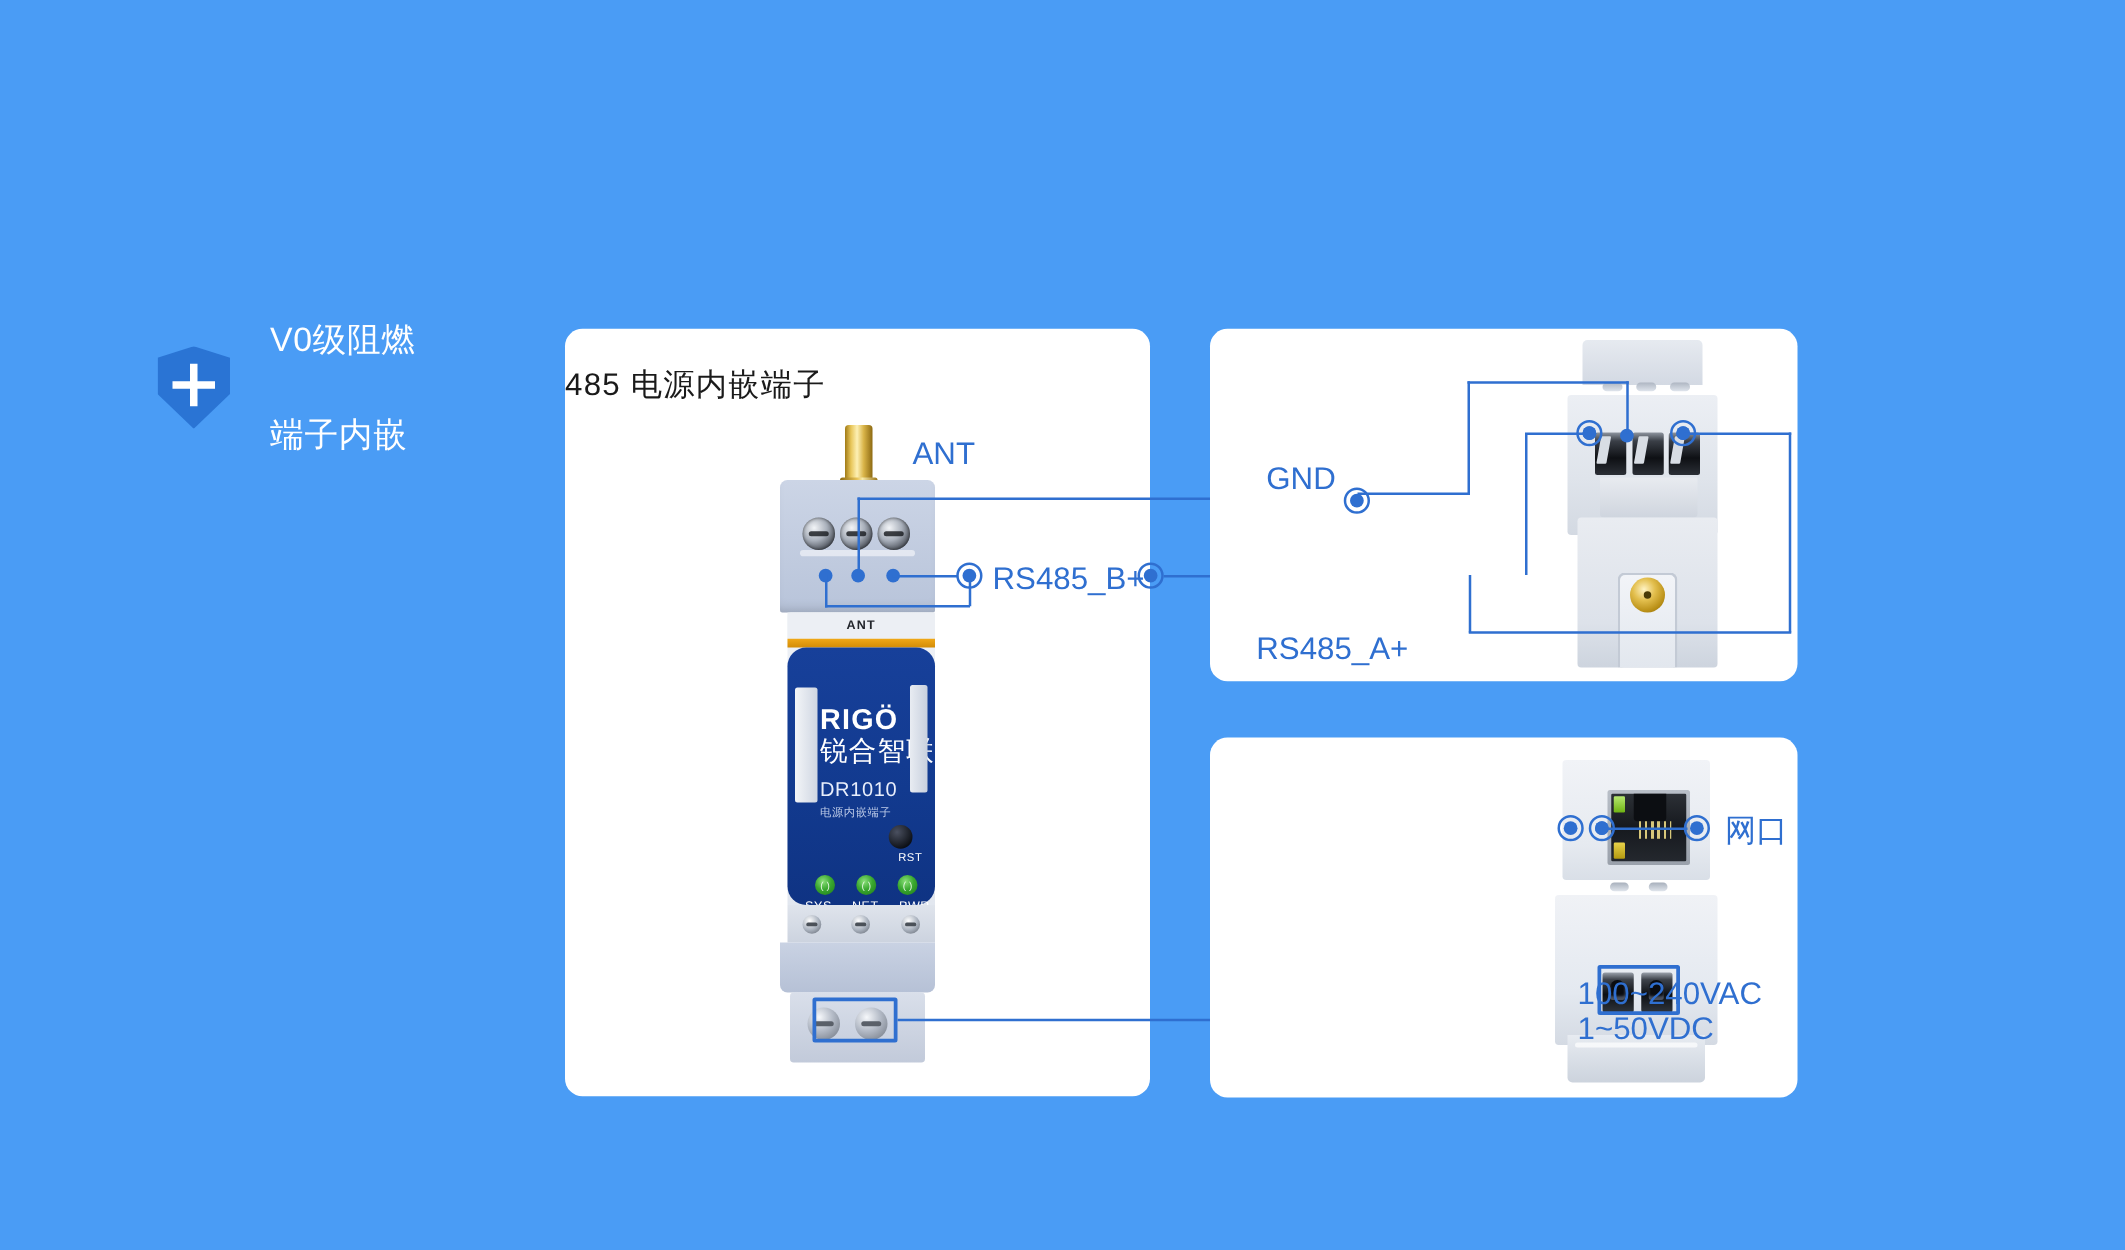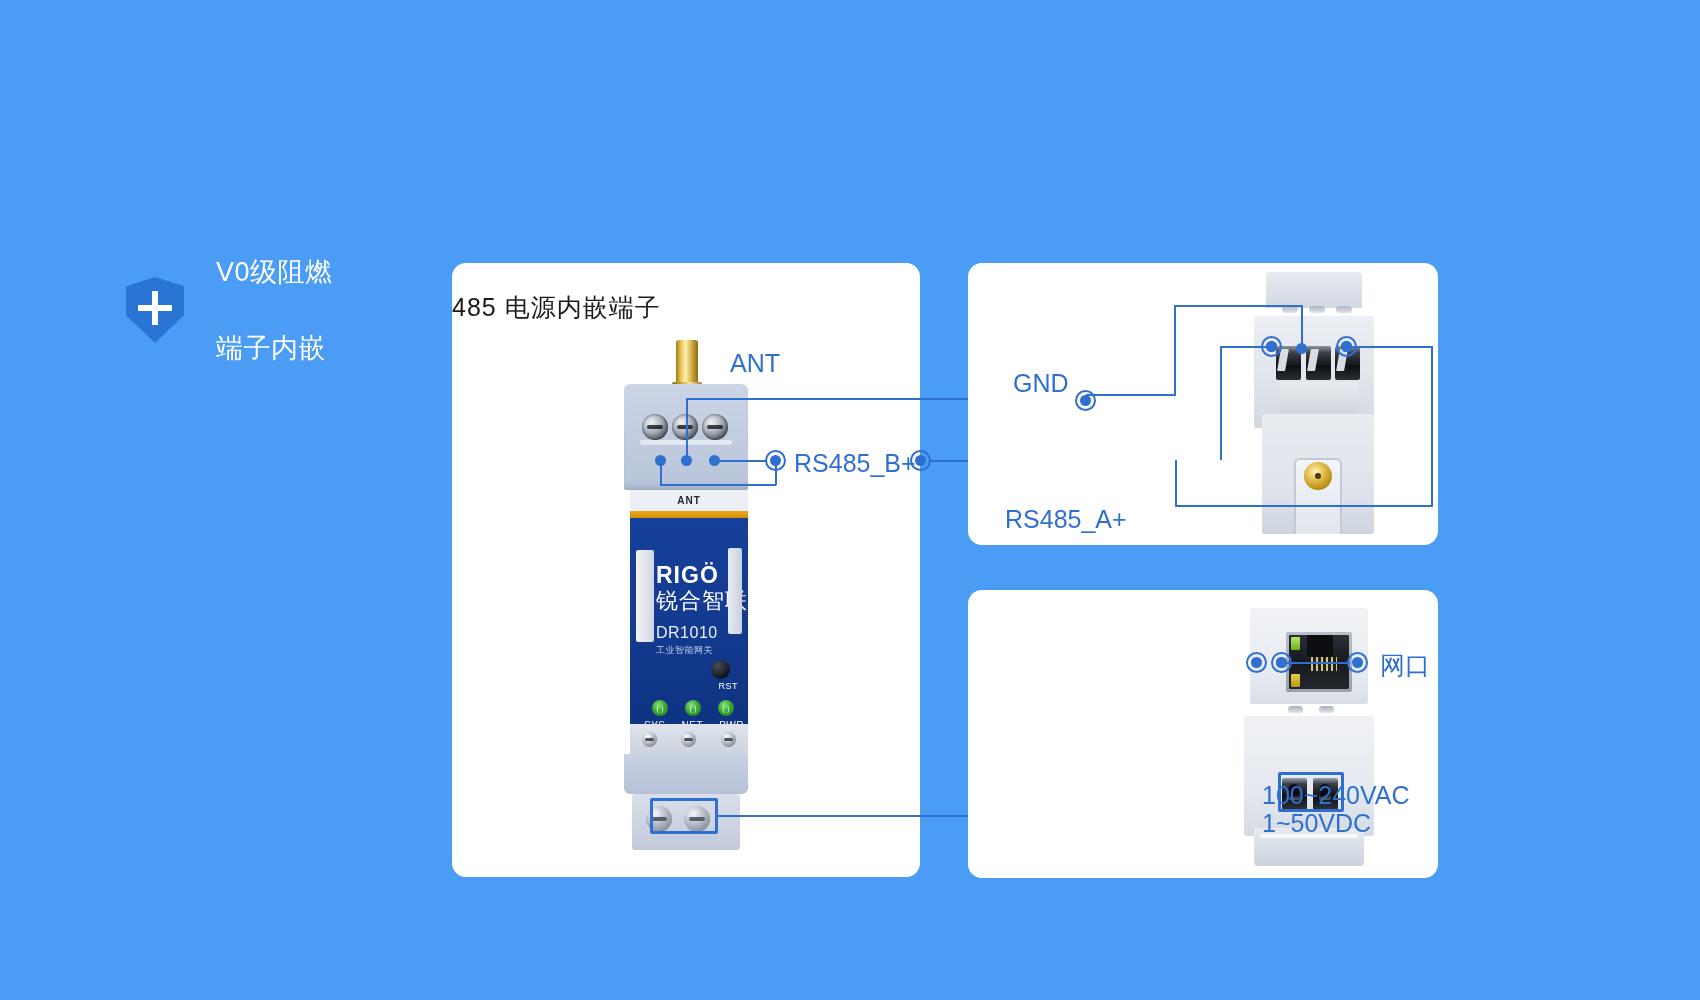--- a/index.html
+++ b/index.html
@@ -179,20 +179,21 @@
     font-size: 10px; font-weight: bold; color: #23262c; letter-spacing: 1px;
     background: #eceff4;
   }
   .gold-band {
     position: absolute; left: 0; top: 21px; width: 118px; height: 7px;
     background: linear-gradient(180deg,#f0a818,#d38c07);
   }
   .blue-face {
     position: absolute; left: 0; top: 28px; width: 118px; height: 206px;
     background: linear-gradient(180deg,#17409a 0%,#123a8f 55%,#0f3383 100%);
+    border-radius: 15px;
   }
   .led-strip {
     position: absolute; left: 6px; top: 32px;
     width: 18px; height: 92px; border-radius: 2px;
     background: linear-gradient(90deg,#f3f5f8,#cfd6e2);
   }
   .blue-face.right-strip::after {
     content: ""; position: absolute; right: 6px; top: 30px;
     width: 14px; height: 86px; border-radius: 2px;
     background: linear-gradient(90deg,#e8ecf2,#c8d0de);
@@ -441,21 +442,21 @@
   </div>
 
   <div class="dev-face">
     <div class="ant-band">ANT</div>
     <div class="gold-band"></div>
     <div class="blue-face right-strip">
       <div class="led-strip"></div>
       <div class="brand-logo">RIGÖ</div>
       <div class="brand-cn">锐合智联</div>
       <div class="model">DR1010</div>
-      <div class="model-sub">工业智能网关</div>
+      <div class="model-sub">电源内嵌端子</div>
       <div class="rst-btn"></div>
       <div class="rst-label">RST</div>
       <div class="leds">
         <div class="led">( )</div>
         <div class="led">( )</div>
         <div class="led">( )</div>
       </div>
       <div class="led-labels">
         <span>SYS</span>
         <span>NET</span>

